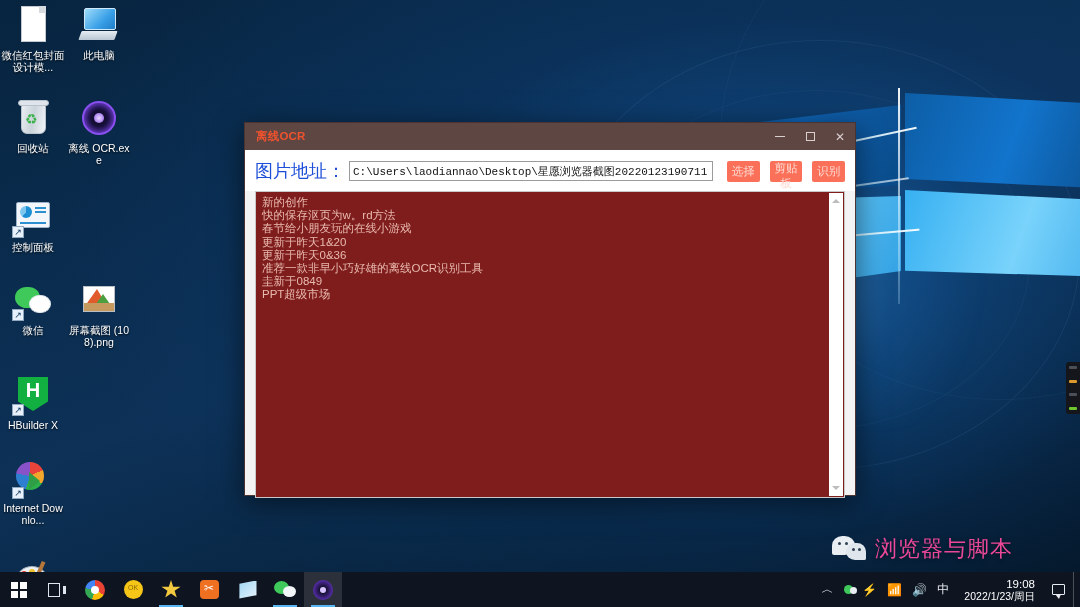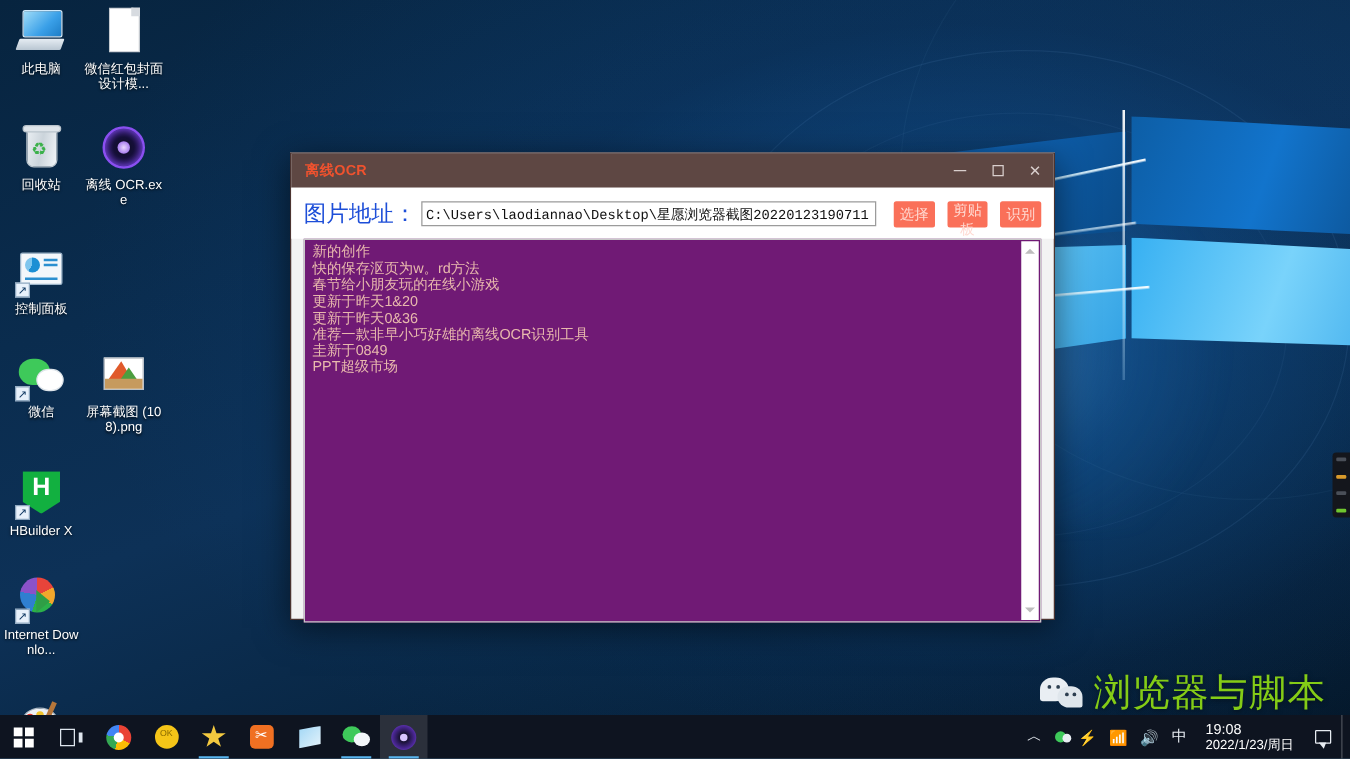--- a/index.html
+++ b/index.html
@@ -147,21 +147,21 @@
     background: linear-gradient(160deg,#f4f7fa,#cfd8e0); border:1px solid #aab6c1;}
   .ic-paint .d1,.ic-paint .d2,.ic-paint .d3,.ic-paint .d4 { position:absolute; width:6px; height:6px; border-radius:50%; }
   .ic-paint .d1 { left:9px; top:13px; background:#e0342a;}
   .ic-paint .d2 { left:17px; top:11px; background:#f0c32b;}
   .ic-paint .d3 { left:24px; top:15px; background:#2f9e46;}
   .ic-paint .d4 { left:13px; top:21px; background:#2f7fd0;}
   .ic-paint .brush { position:absolute; left:26px; top:3px; width:4px; height:18px; background:#b5763a; transform: rotate(24deg); }
 
   
   #ocr-window {
-    position: absolute; left: 232px; top: 122px;
+    position: absolute; left: 244px; top: 122px;
     width: 612px; height: 374px;
     background: #f3f3f3;
     border: 1px solid #4a3330;
     box-shadow: 0 6px 26px rgba(0,0,0,0.55);
   }
   .titlebar {
     height: 27px; background: #5e4743;
     display: flex; align-items: center;
     position: relative;
   }
@@ -204,21 +204,21 @@
     font-size: 11.5px;
     font-family: "Liberation Sans", sans-serif;
     border-radius: 2px;
     cursor: pointer;
   }
   .btn.first { margin-left: 14px; }
 
   .result-wrap {
     margin: 0 10px 10px 10px;
     height: 307px;
-    background: #701a75;
+    background: #7f1d1d;
     border: 1px solid #c8c8c8;
     position: relative;
     overflow: hidden;
   }
   .result-text {
     padding: 4px 6px;
     font-family: "Liberation Sans", sans-serif;
     font-size: 11.5px;
     line-height: 13.2px;
     color: #e8b9ad;
@@ -268,21 +268,21 @@
     border-radius: 50% 50% 50% 10%/55% 55% 55% 10%;
     background: #e9eef3;
   }
   .wm-icon .b2 {
     position: absolute; left: 14px; top: 7px; width: 20px; height: 17px;
     border-radius: 50% 50% 10% 50%/55% 55% 10% 55%;
     background: #dfe6ec;
   }
   .wm-icon .e { position: absolute; width: 3px; height: 3px; border-radius: 50%; background: #2c3e50; }
   .wm-text {
-    font-size: 30px; color: #84cc16; letter-spacing: 1px;
+    font-size: 22px; color: #ec4899; letter-spacing: 1px;
     text-shadow: 0 1px 4px rgba(0,0,0,0.5);
   }
 
   
   #taskbar {
     position: absolute; left: 0; bottom: 0;
     width: 1080px; height: 35px;
     background: #0e1420;
     display: flex; align-items: center;
   }
@@ -324,21 +324,21 @@
 
   .tb-spacer { flex: 1; }
   .tray { display: flex; align-items: center; height: 35px; color: #e7ecf2; }
   .tray-ic {
     padding: 0 5px; font-size: 12px; color: #e7ecf2;
     display: flex; align-items: center; height: 35px;
   }
   .tray-dot { width:9px;height:9px;border-radius:50%;background:#3ec95a; position:relative;}
   .tray-dot::after{content:'';position:absolute;right:-4px;top:2px;width:7px;height:7px;border-radius:50%;background:#e9eef3;}
   .clock {
-    text-align: left; line-height: 12px; padding: 0 8px 0 10px;
+    text-align: right; line-height: 12px; padding: 0 8px 0 10px;
     font-size: 11px; color: #ffffff;
   }
   .clock .t { font-size: 11.5px; }
   .clock .d { font-size: 10.5px; }
   .show-desktop {
     width: 7px; height: 35px; border-left: 1px solid rgba(255,255,255,0.25);
   }
   .notif {
     width: 30px; height: 35px; display:flex;align-items:center;justify-content:center;
   }
@@ -362,32 +362,32 @@
   <div class="flag f-br"></div>
   <div class="seam"></div>
   <div class="ray r1"></div>
   <div class="ray r2"></div>
   <div class="ray r3"></div>
 
   <div class="icons">
 
     <div class="icon-row">
       <div class="dicon">
+        <div class="glyph ic-doc">
+            <div class="pg"></div>
+            <div class="fold"></div>
+          </div>
+        <div class="lbl">微信红包封面设计模...</div>
+      </div>
+      <div class="dicon">
         <div class="glyph ic-pc">
             <div class="mon"></div>
             <div class="kb"></div>
           </div>
         <div class="lbl">此电脑</div>
-      </div>
-      <div class="dicon">
-        <div class="glyph ic-doc">
-            <div class="pg"></div>
-            <div class="fold"></div>
-          </div>
-        <div class="lbl">微信红包封面设计模...</div>
       </div>
     </div>
 
     <div class="icon-row" style="margin-top:10px">
       <div class="dicon">
         <div class="glyph ic-bin">
             <div class="can"></div>
             <div class="lid"></div>
             <div class="rec">♻</div>
           </div>

